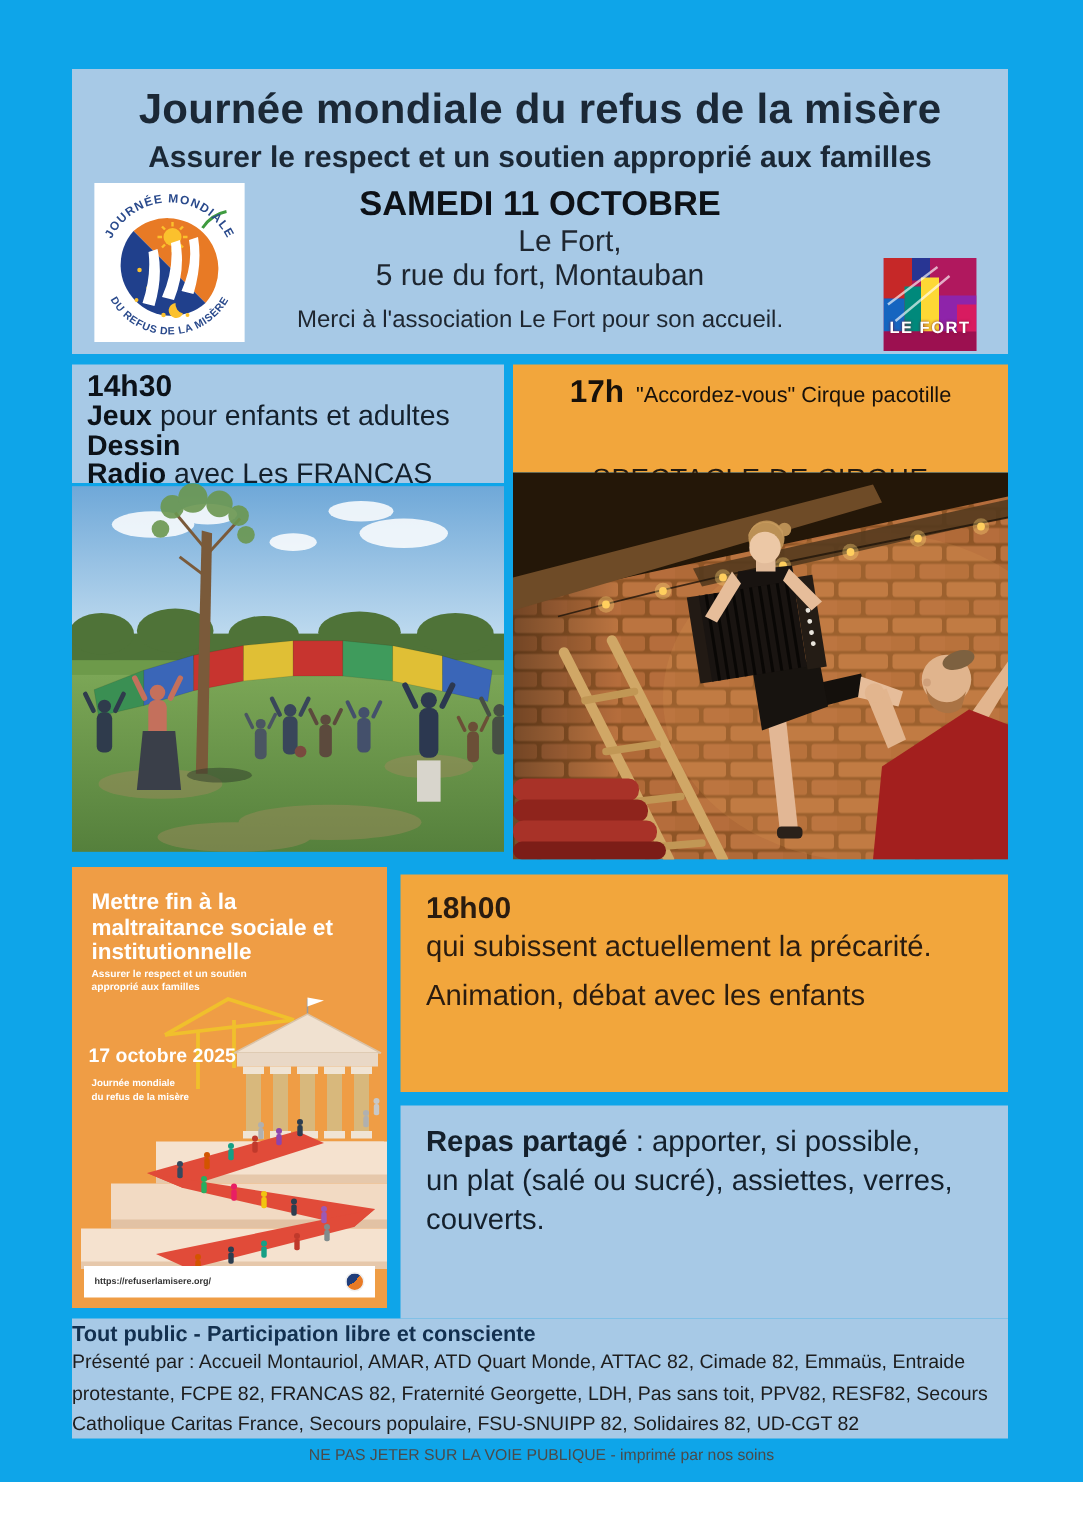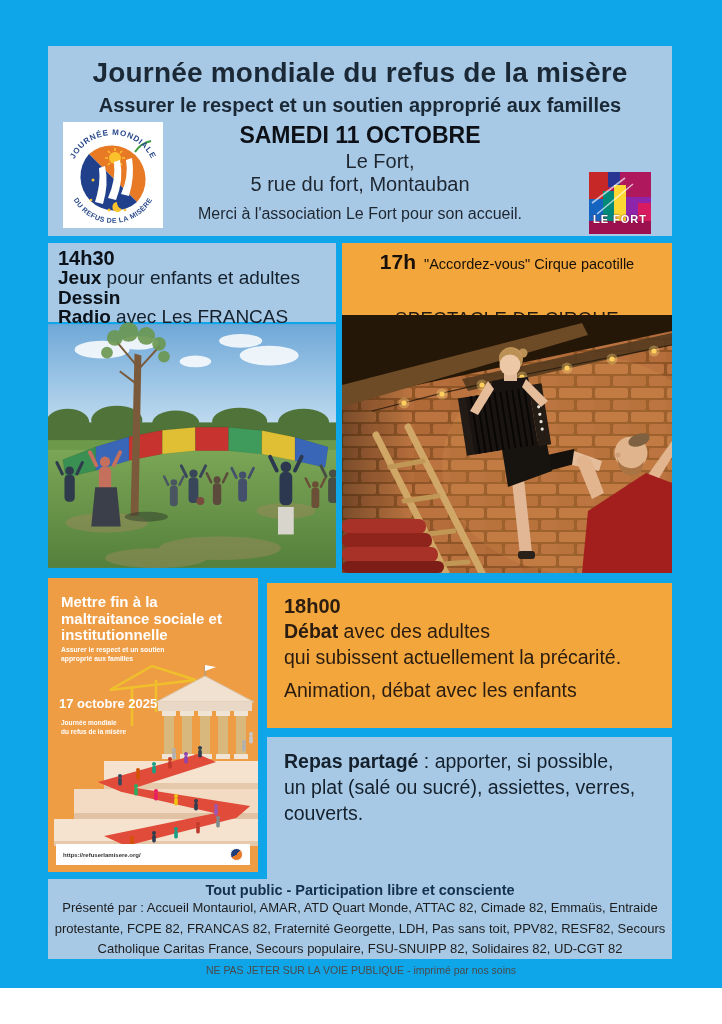--- a/index.html
+++ b/index.html
@@ -58,21 +58,21 @@
   .info-box{position:absolute;left:267px;width:405px;padding:11px 17px 0 17px;}
   .info-box.orange{top:583px;height:145px;background:#f2a63c;color:#2a1c10;}
   .info-box.blue{top:737px;height:142px;background:#a7c9e6;color:#14202c;}
   .ib-time{font-size:20px;font-weight:bold;color:inherit;line-height:24px;}
   .ib-line{font-size:19.5px;line-height:26px;}
   .ib-line b{font-weight:bold;}
   .ib-gap{margin-top:7px;}
 
   
   .footer-box{position:absolute;left:48px;top:879px;width:624px;height:80px;background:#a7c9e6;
-              text-align:center;}
+              text-align:left;}
   .f-tagline{margin-top:3px;font-size:14.5px;font-weight:bold;color:#13304f;}
   .f-line{font-size:13px;line-height:20.5px;color:#1d1d1d;}
   .f-line:first-of-type{margin-top:3px;}
   .print-notice{position:absolute;left:0;top:964px;width:100%;text-align:center;
                 font-size:10.5px;color:#4a4a4a;}
 </style>
 </head>
 <body>
 
 <div class="page">
@@ -451,21 +451,20 @@
       <div>du refus de la misère</div>
     </div>
     <div class="mp-strip">
       <span class="mp-url">https://refuserlamisere.org/</span>
       <span class="mp-dot"></span>
     </div>
   </section>
 
   <section class="info-box orange">
     <div class="ib-time">18h00</div>
-    <div class="ib-line"><b>Débat</b><span> avec des adultes</span></div>
     <div class="ib-line">qui subissent actuellement la précarité.</div>
     <div class="ib-line ib-gap">Animation, débat avec les enfants</div>
   </section>
 
   <section class="info-box blue">
     <div class="ib-line"><b>Repas partagé</b><span> : apporter, si possible,</span></div>
     <div class="ib-line">un plat (salé ou sucré), assiettes, verres,</div>
     <div class="ib-line">couverts.</div>
   </section>
 

